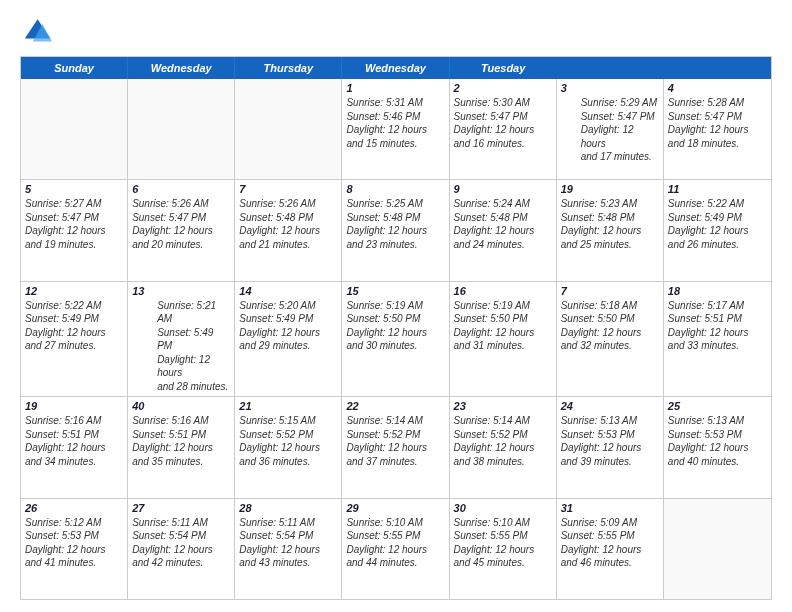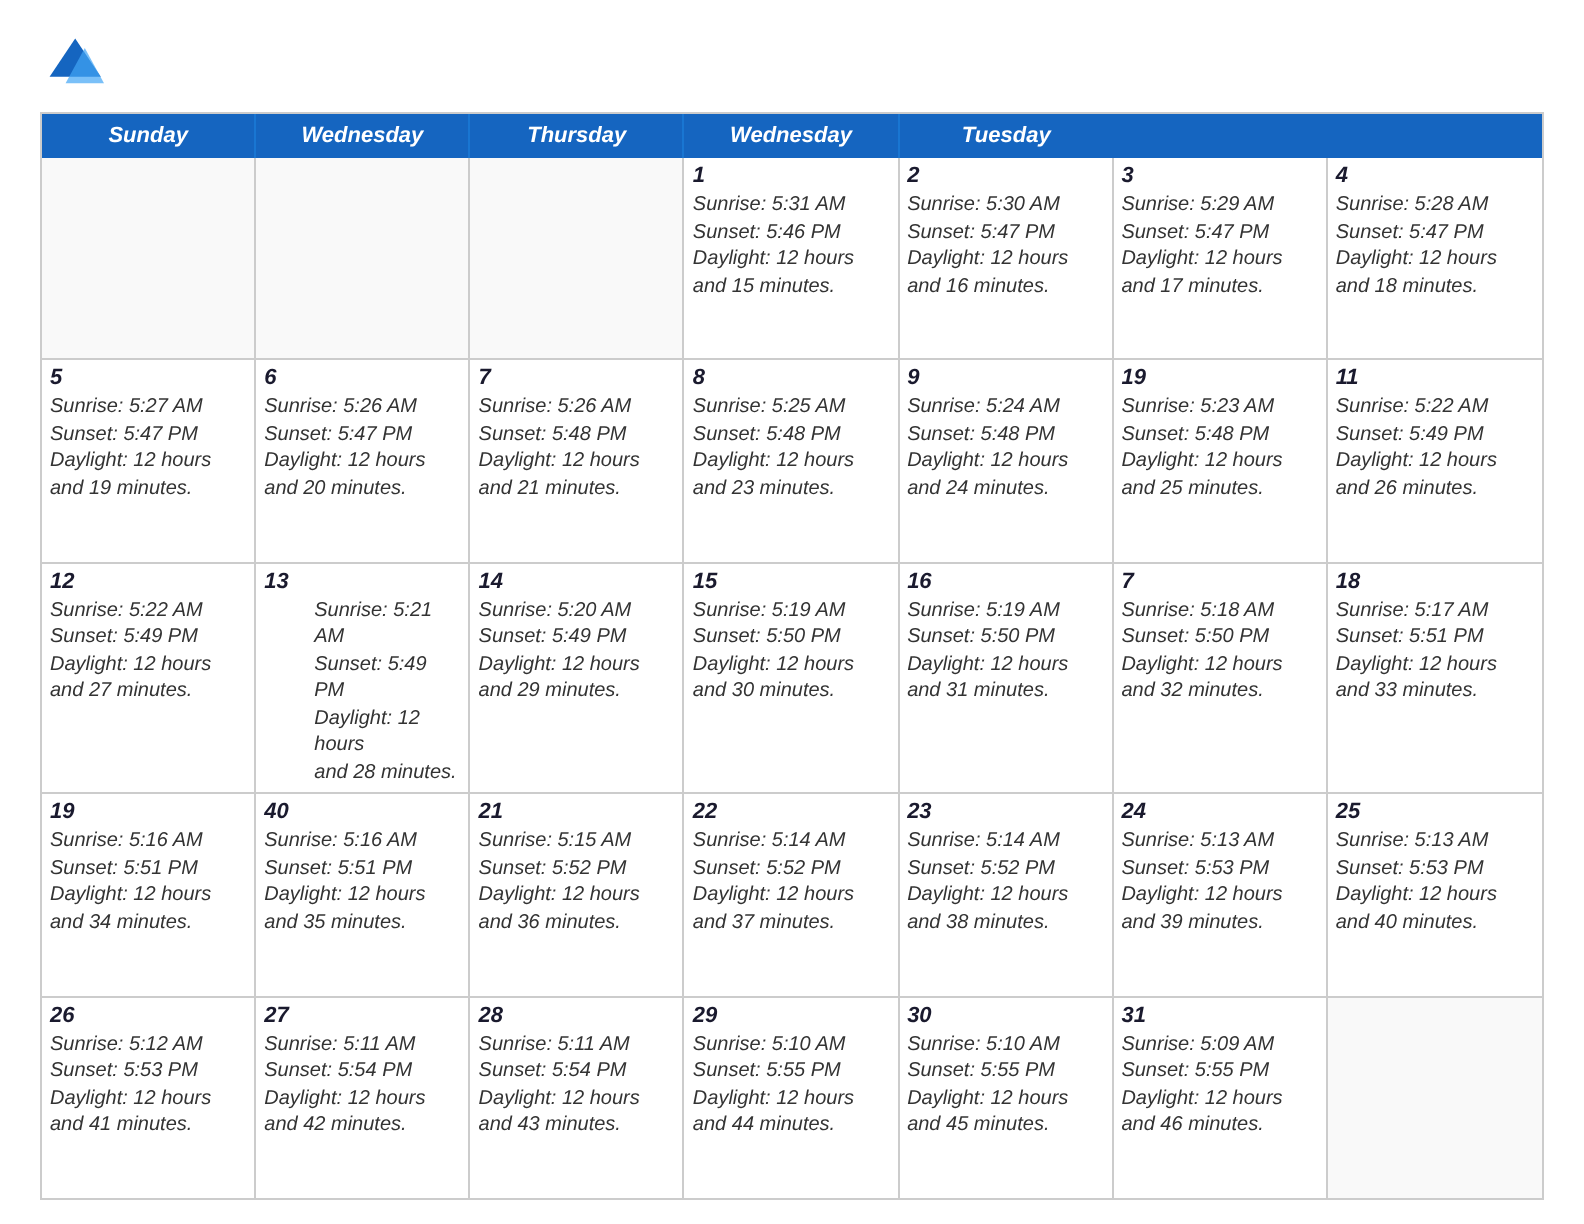--- a/index.html
+++ b/index.html
@@ -152,21 +152,21 @@
           </div>
           <div class="cal-cell">
             <div class="day-num">2</div>
             <div class="cell-text" style="white-space: pre-line;">Sunrise: 5:30 AM
 Sunset: 5:47 PM
 Daylight: 12 hours
 and 16 minutes.</div>
           </div>
           <div class="cal-cell">
             <div class="day-num">3</div>
-            <div class="cell-text" style="white-space: pre-line;">Sunrise: 5:29 AM
+            <div class="cell-text" style="white-space: pre-line; margin-left: 20px;">Sunrise: 5:29 AM
 Sunset: 5:47 PM
 Daylight: 12 hours
 and 17 minutes.</div>
           </div>
           <div class="cal-cell">
             <div class="day-num">4</div>
             <div class="cell-text" style="white-space: pre-line;">Sunrise: 5:28 AM
 Sunset: 5:47 PM
 Daylight: 12 hours
 and 18 minutes.</div>

